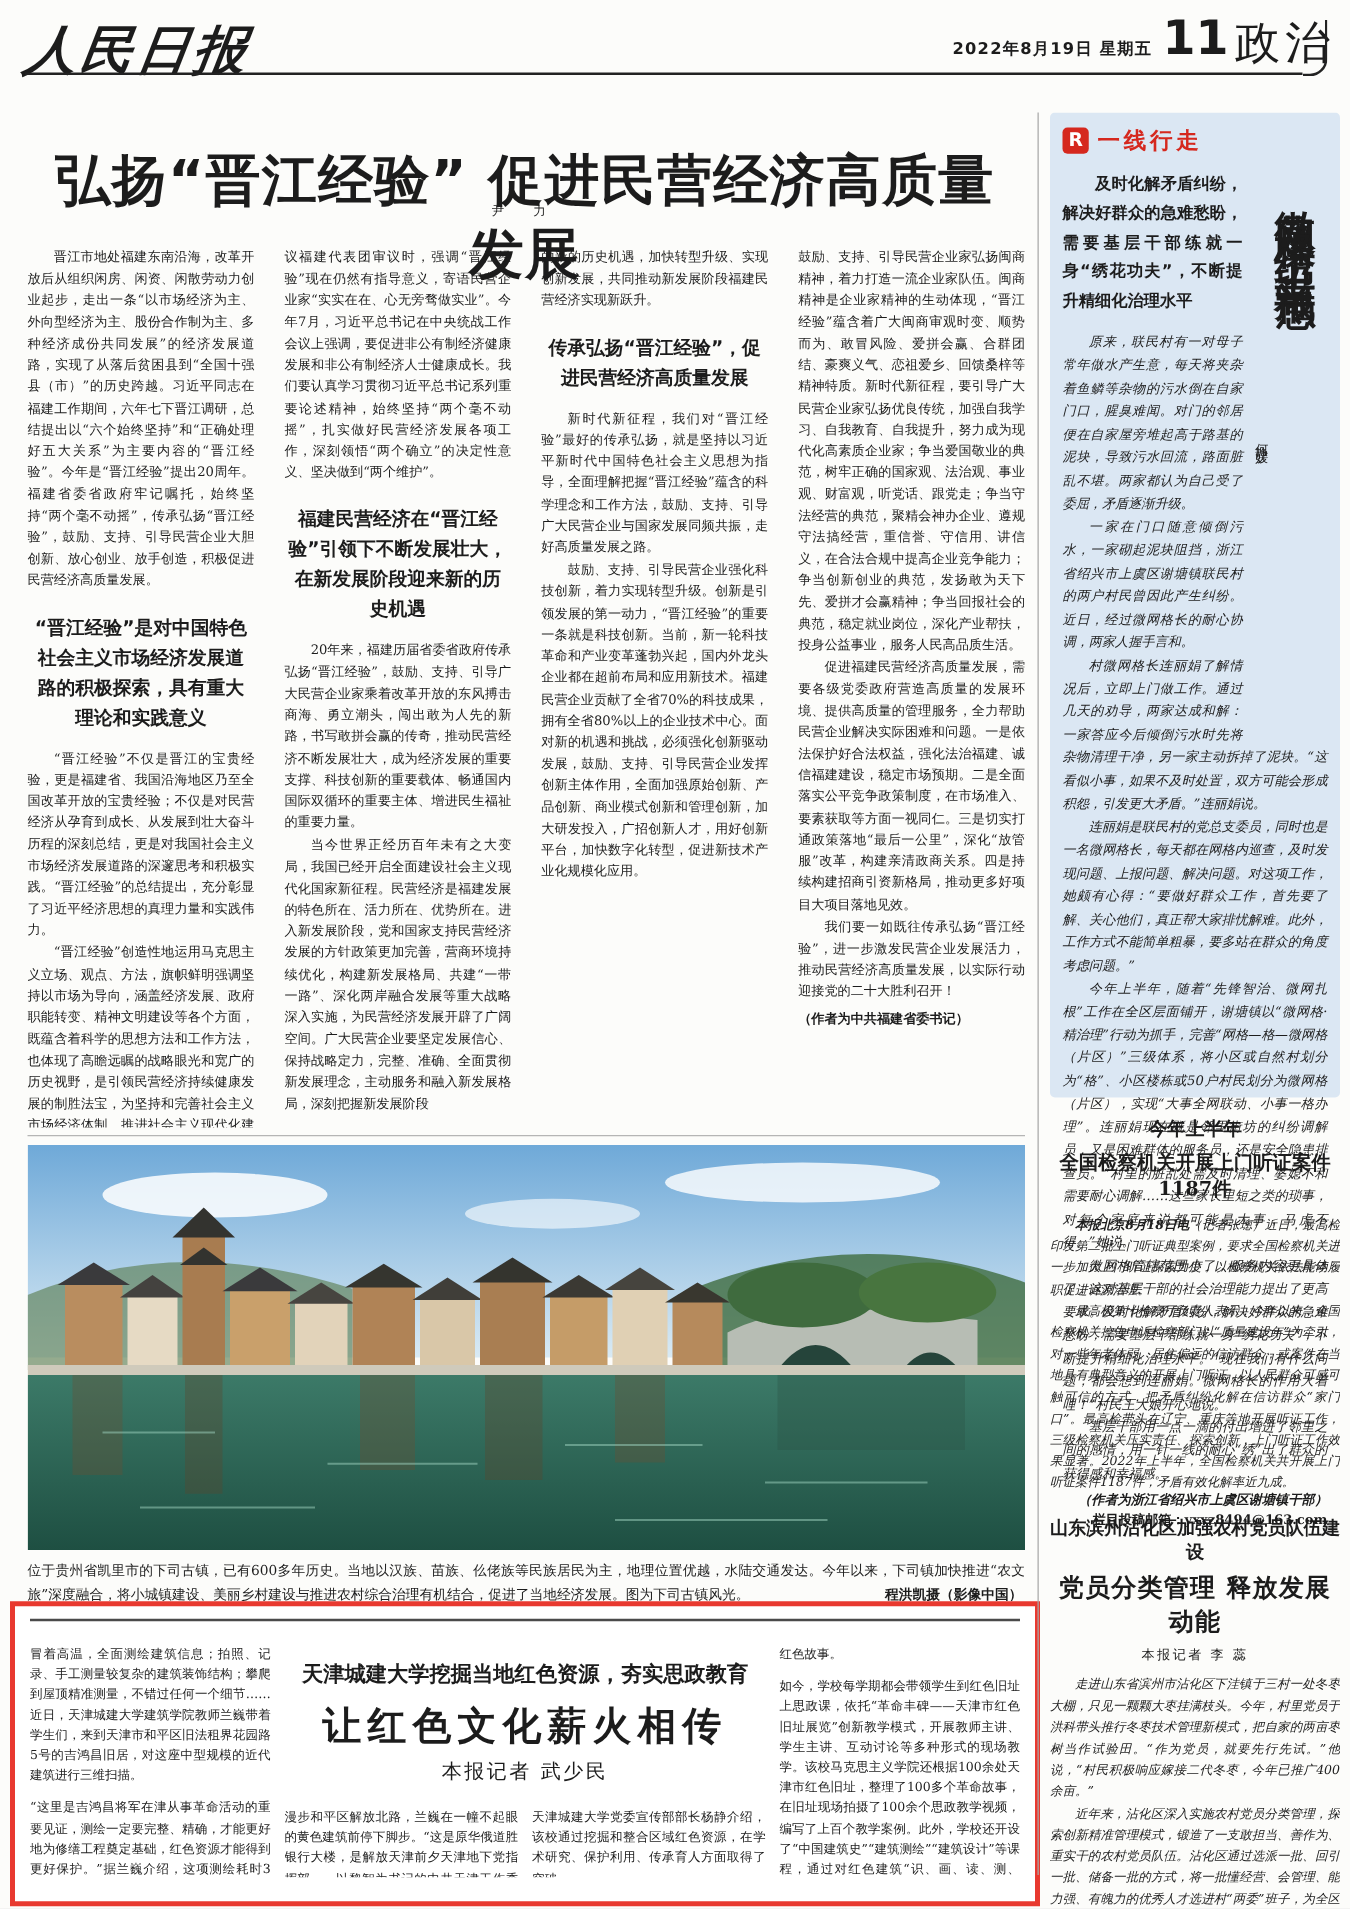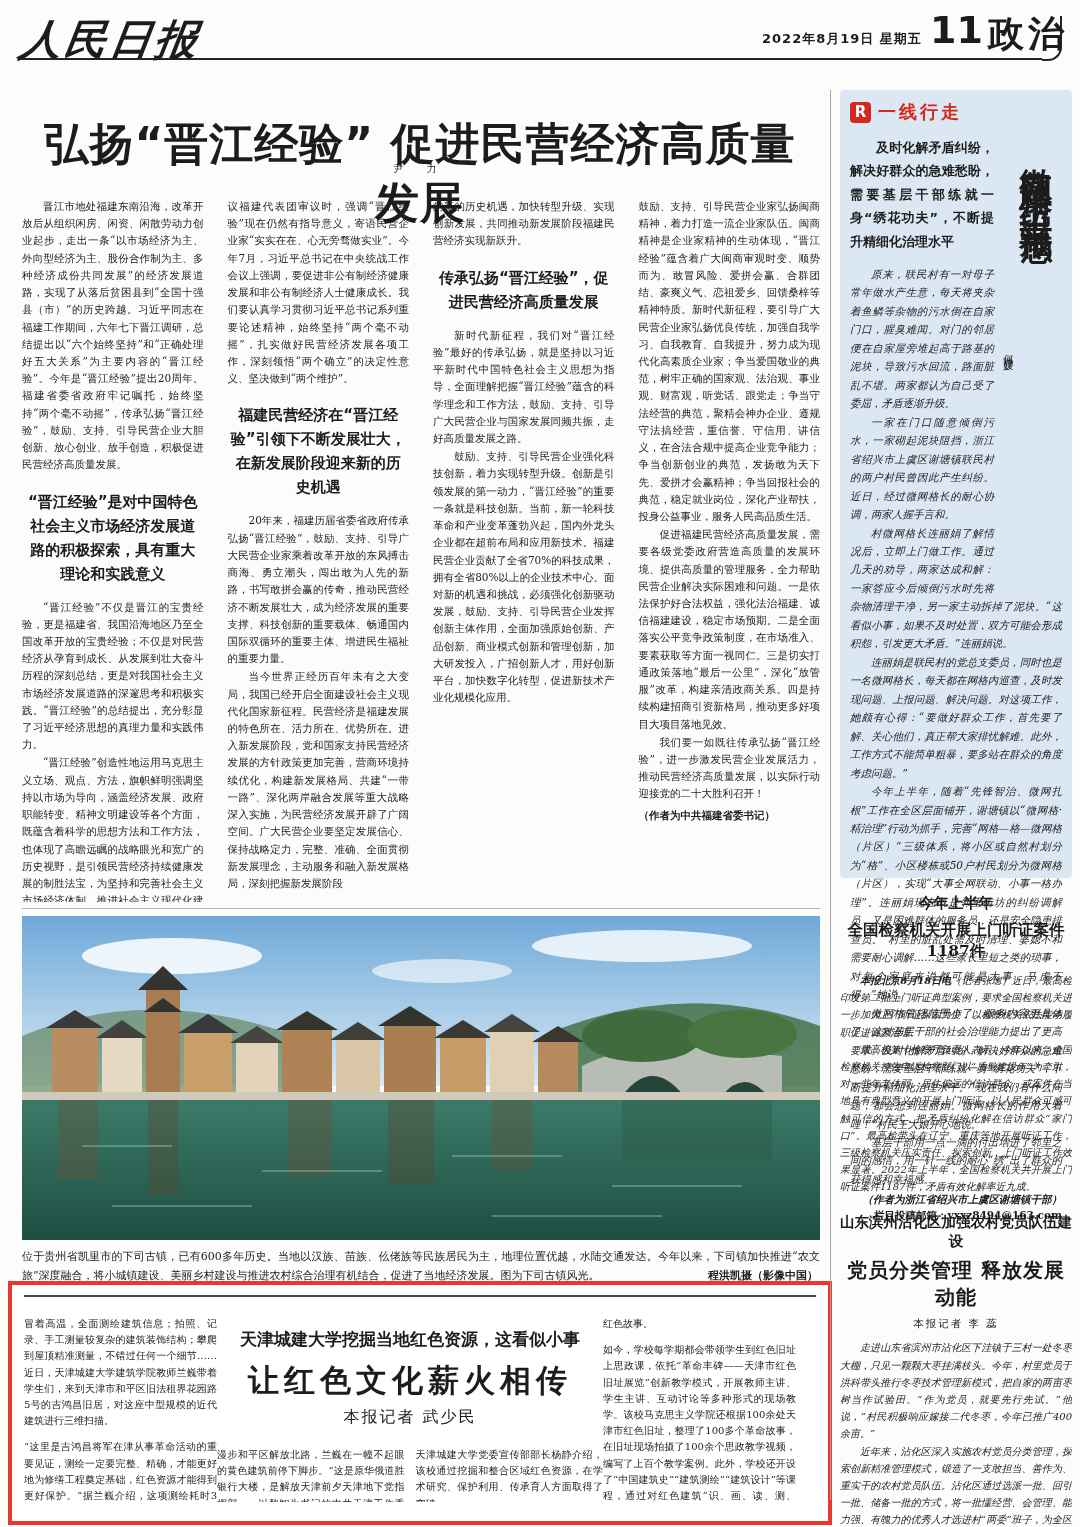--- a/index.html
+++ b/index.html
@@ -4,21 +4,21 @@
 <style>
   html,body{margin:0;padding:0;background:#e8e8e8;}
   .page{position:relative;width:1080px;height:1527px;margin:0 auto;background:#fcfcfa;
         font-family:"DejaVu Serif",serif;color:#1c1c1c;overflow:hidden;}
   
   .masthead{position:absolute;left:20px;top:12px;font-size:42px;font-weight:bold;font-style:italic;
             letter-spacing:3px;transform:skewX(-8deg);font-family:"DejaVu Serif",serif;}
   .hdr-date{position:absolute;left:762px;top:30px;font-size:13px;font-weight:bold;letter-spacing:1px;
             font-family:"DejaVu Sans",sans-serif;}
   .hdr-page{position:absolute;left:930px;top:8px;font-size:38px;font-weight:900;font-family:"DejaVu Sans",sans-serif;}
-  .hdr-section{position:absolute;left:988px;top:10px;font-size:36px;font-weight:700;letter-spacing:4px;
+  .hdr-section{position:absolute;left:988px;top:10px;font-size:36px;font-weight:400;letter-spacing:4px;
             font-family:"DejaVu Serif",serif;}
   .hdr-rule{position:absolute;left:20px;top:58px;width:1022px;border-top:2px solid #222;}
   .hdr-hook{position:absolute;left:1042px;top:16px;width:18px;height:43px;
             border-right:2px solid #222;border-bottom:2px solid #222;border-bottom-right-radius:14px;}
   
   .m-headline{position:absolute;left:28px;top:86px;width:784px;text-align:center;
               font-family:"DejaVu Sans",sans-serif;font-weight:900;font-size:44px;letter-spacing:1px;}
   .m-byline{position:absolute;left:28px;top:162px;width:784px;text-align:center;font-size:10px;letter-spacing:10px;}
   .m-cols{position:absolute;left:22px;top:198px;width:798px;height:704px;display:flex;gap:24px;overflow:hidden;}
   .m-col{flex:1;min-width:0;font-size:10.5px;line-height:1.64;text-align:justify;}
@@ -30,21 +30,21 @@
   .div-h1{position:absolute;left:22px;top:908px;width:798px;border-top:1px solid #b5b5b5;}
   
   .photo{position:absolute;left:22px;top:916px;width:798px;height:324px;overflow:hidden;}
   .caption{position:absolute;left:22px;top:1247px;width:798px;font-size:11px;line-height:1.75;
            text-align:justify;}
   .caption .cap-credit{position:absolute;right:2px;top:19px;font-weight:bold;}
   
   .red-box{position:absolute;left:8px;top:1281px;width:824px;height:244px;border:4px solid #e8392f;
            background:#fff;box-sizing:border-box;padding:8px 12px 0;}
   .red-rule{border-top:2.5px solid #4a4a4a;margin:2px 0 9px;}
-  .rb-flex{display:flex;height:196px;overflow:hidden;}
+  .rb-flex{display:flex;gap:11px;height:196px;overflow:hidden;}
   .rb-colA,.rb-colD{width:193px;font-size:10px;line-height:1.62;text-align:justify;}
   .rb-mid{width:386px;display:flex;flex-direction:column;}
   .rb-kicker{font-family:"DejaVu Sans",sans-serif;font-weight:bold;font-size:17px;text-align:center;margin-top:22px;}
   .rb-headline{font-family:"DejaVu Sans",sans-serif;font-weight:900;font-size:31px;text-align:center;
                letter-spacing:5px;margin:9px 0 5px;}
   .rb-byline{text-align:center;font-size:16px;letter-spacing:2px;margin-bottom:9px;}
   .rb-cols{display:flex;gap:11px;flex:1;overflow:hidden;}
   .rb-cols>div{flex:1;font-size:10px;line-height:1.62;text-align:justify;}
   
   .v-divider{position:absolute;left:830px;top:90px;height:1410px;border-left:1px solid #a8a8a8;}
@@ -212,21 +212,21 @@
   </div>
 
   <div class="red-box">
     <div class="red-rule"></div>
     <div class="rb-flex">
       <div class="rb-colA">
           <p>冒着高温，全面测绘建筑信息；拍照、记录、手工测量较复杂的建筑装饰结构；攀爬到屋顶精准测量，不错过任何一个细节……近日，天津城建大学建筑学院教师兰巍带着学生们，来到天津市和平区旧法租界花园路5号的吉鸿昌旧居，对这座中型规模的近代建筑进行三维扫描。</p>
           <p>“这里是吉鸿昌将军在津从事革命活动的重要见证，测绘一定要完整、精确，才能更好地为修缮工程奠定基础，红色资源才能得到更好保护。”据兰巍介绍，这项测绘耗时3天。“对红色建筑进行实地测绘，发掘建筑背后的故事，我们被共产党人不屈不挠的精神深深感染。”建筑学院学生陈浩说。截至今年6月，天津城建大学已对天津百座红色建筑进行过不同程度的测绘，建立了480余处红色旧址的数据库，其中新发现180处。</p>
         </div>
       <div class="rb-mid">
-        <div class="rb-kicker">天津城建大学挖掘当地红色资源，这看似小事</div>
+        <div class="rb-kicker">天津城建大学挖掘当地红色资源，夯实思政教育</div>
         <div class="rb-headline">让红色文化薪火相传</div>
         <div class="rb-byline">本报记者 武少民</div>
         <div class="rb-cols">
           <div>
               <p>漫步和平区解放北路，兰巍在一幢不起眼的黄色建筑前停下脚步。“这是原华俄道胜银行大楼，是解放天津前夕天津地下党指挥部——以黎智为书记的中共天津工作委员会所在地。”兰巍告诉记者，起初，他仅查到了有关“地下党指挥部设在交通银行下行”的记载，但具体建筑不详。查阅大量的史料和图纸，运用多门学科专业知识，他终于找到了该建筑所在地。</p>
             </div>
           <div>
               <p>天津城建大学党委宣传部部长杨静介绍，该校通过挖掘和整合区域红色资源，在学术研究、保护利用、传承育人方面取得了突破。</p>
             </div>
         </div>

